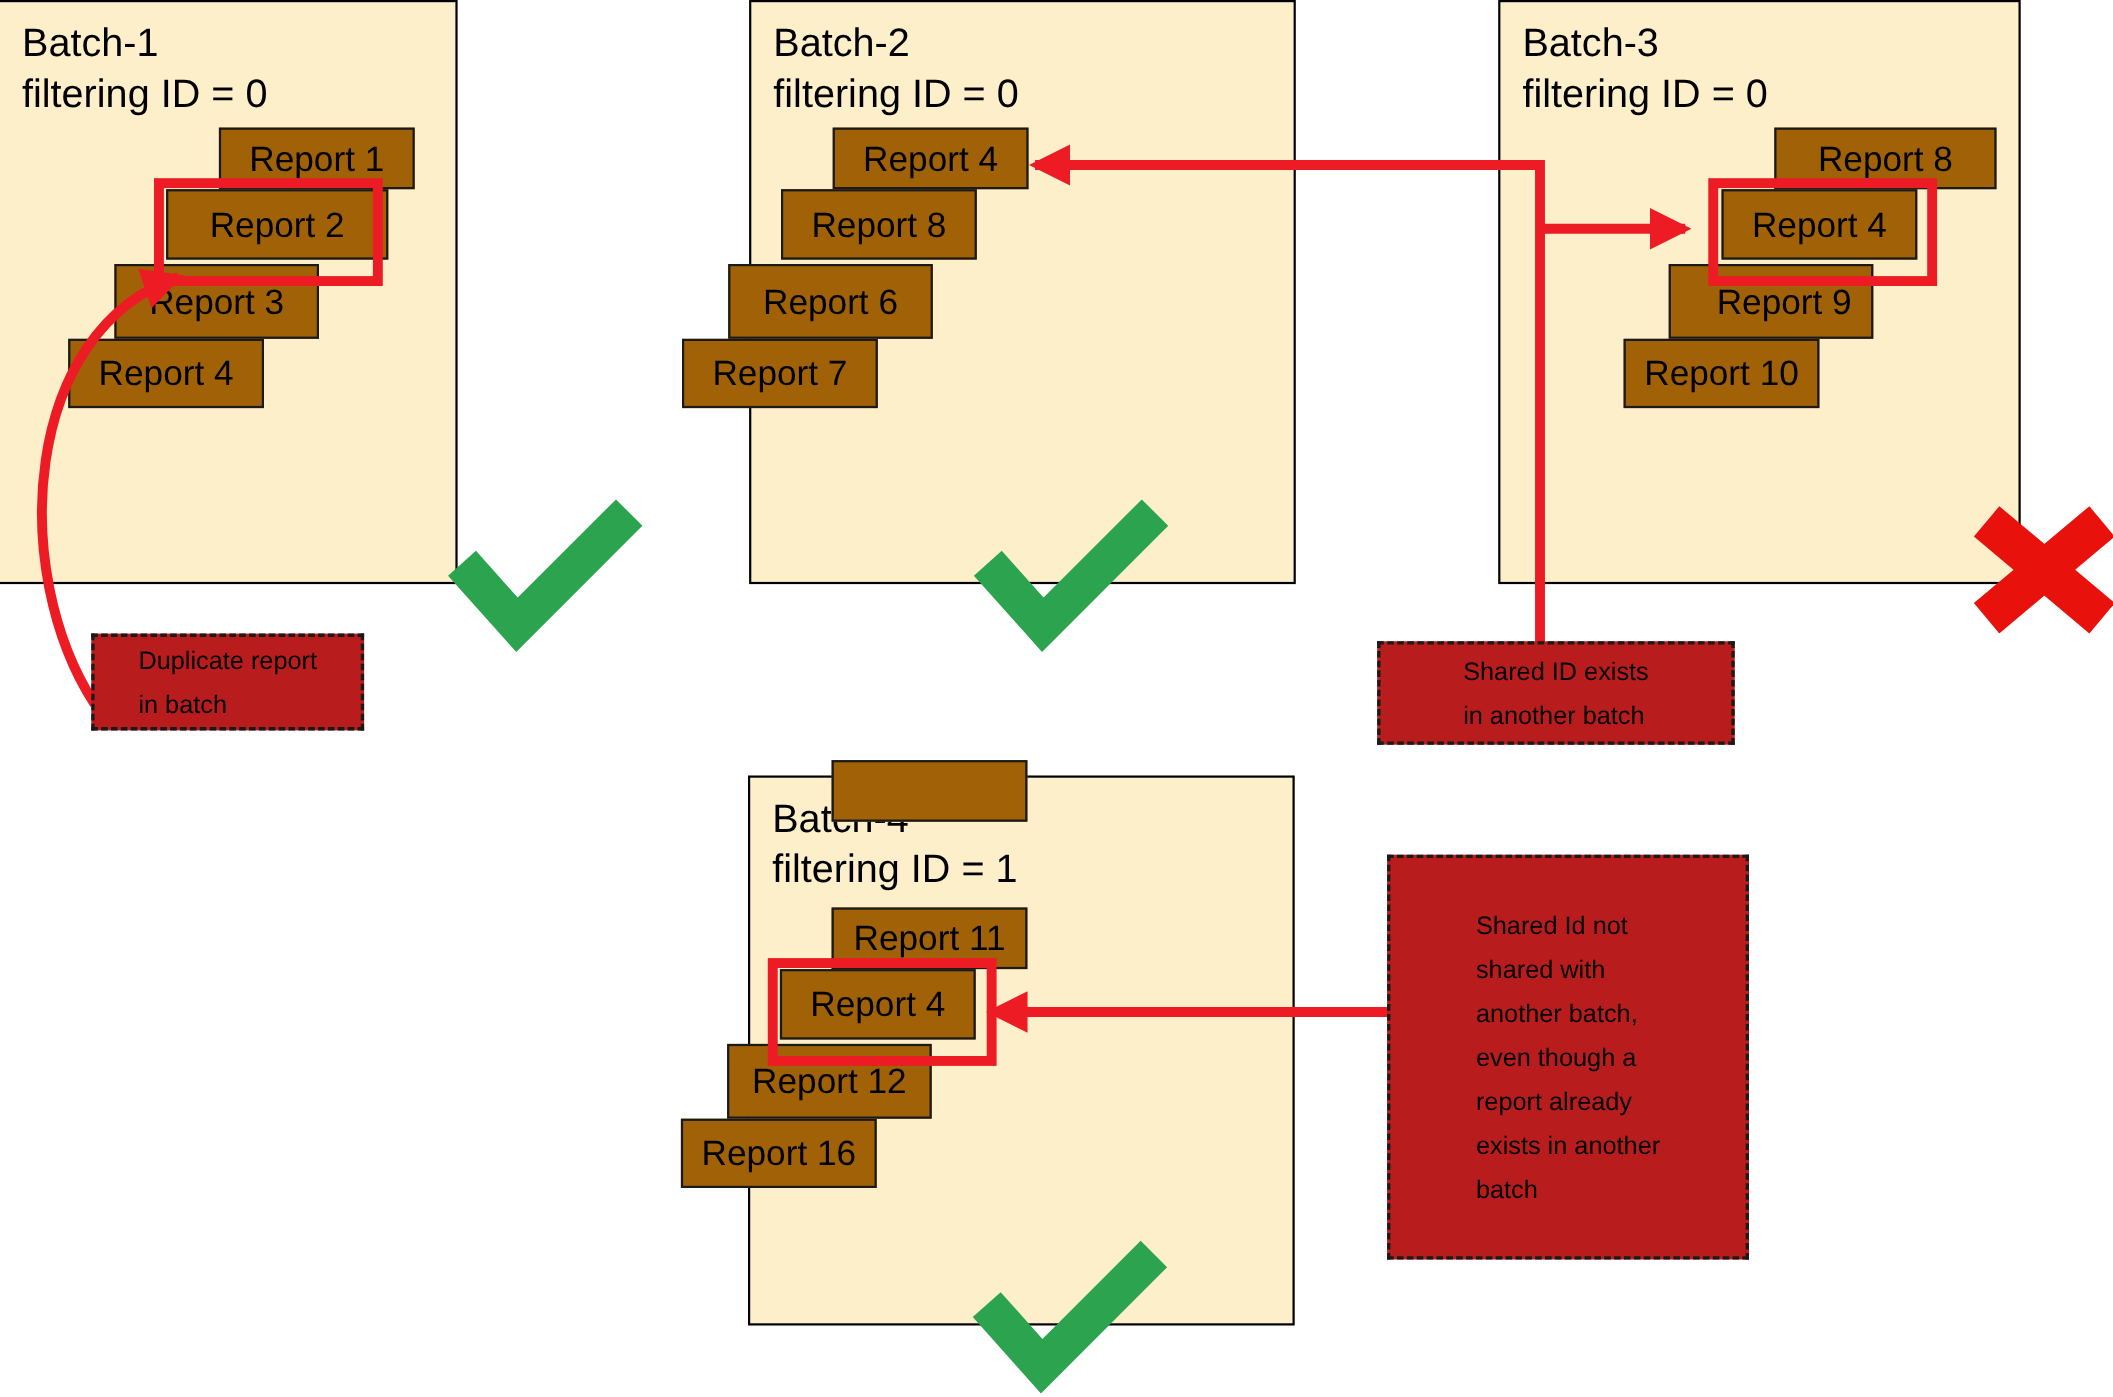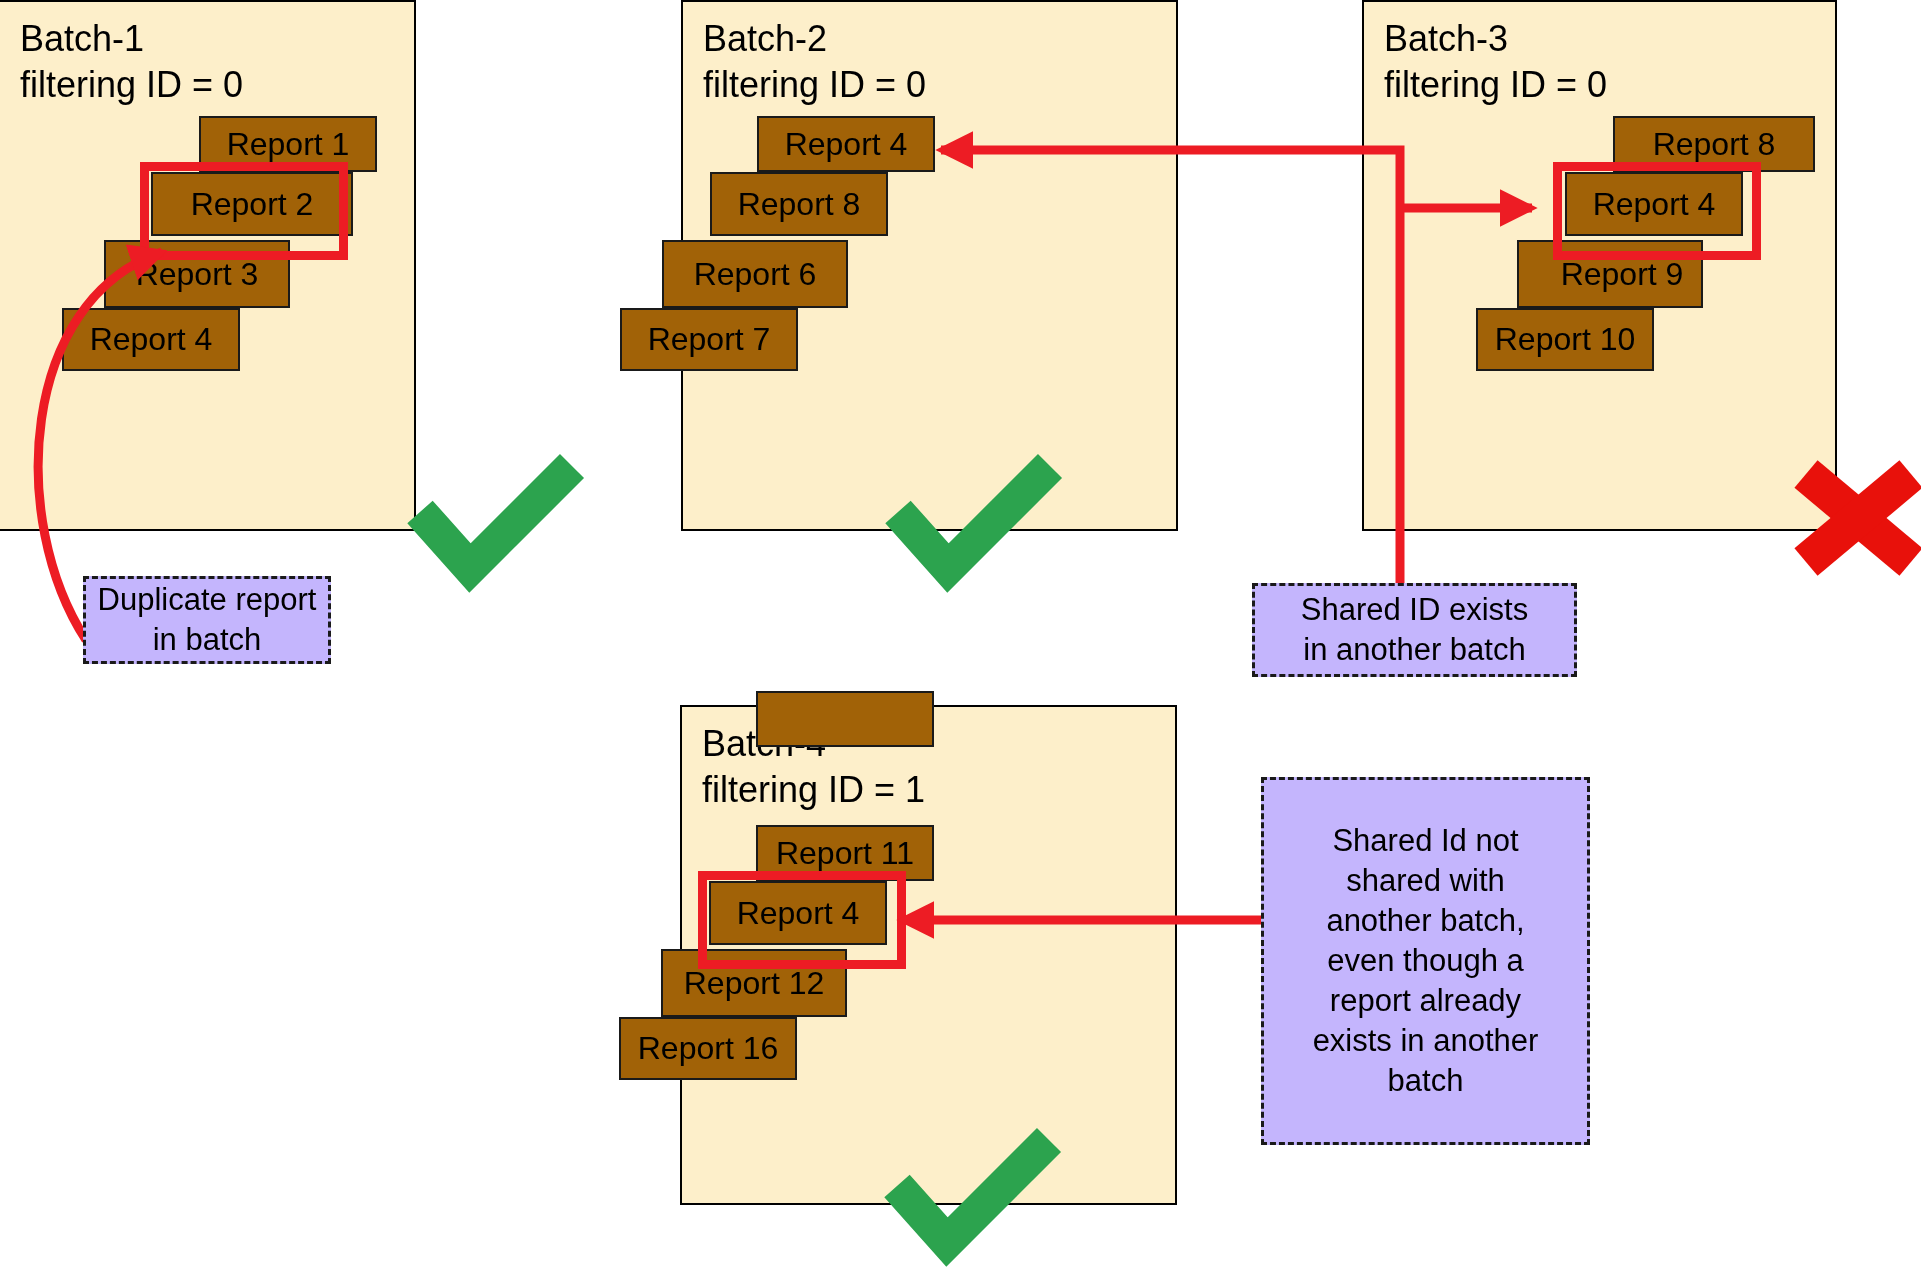--- a/index.html
+++ b/index.html
@@ -56,27 +56,26 @@
   .hl-frame {
     position: absolute;
     border: 9px solid #ed1c24;
     box-sizing: border-box;
     background: transparent;
   }
 
   
   .note {
     position: absolute;
-    background: #c4b5fd;
+    background: #b91c1c;
     border: 3px dashed #1a1a1a;
     box-sizing: border-box;
-    font-size: 31px;
+    font-size: 23px;
     line-height: 40px;
     color: #000000;
-    text-align: center;
     display: flex;
     align-items: center;
     justify-content: center;
     padding: 8px 10px;
     white-space: pre-line;
   }
 
   
   .overlay {
     position: absolute;

